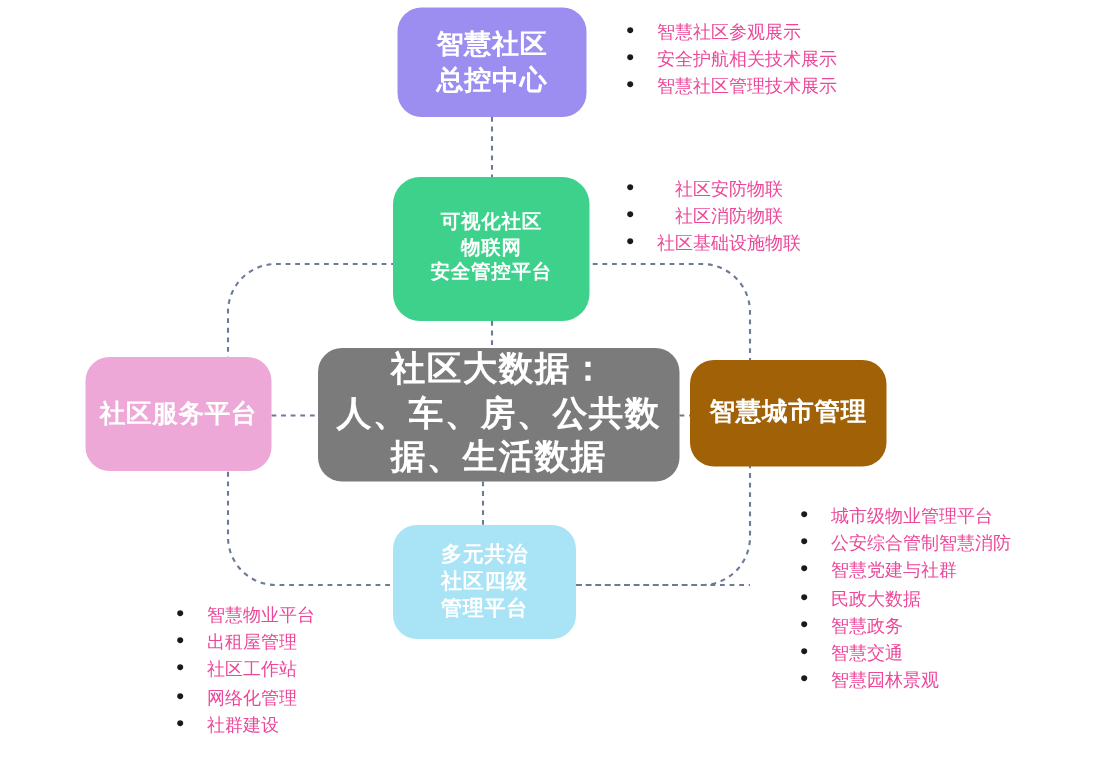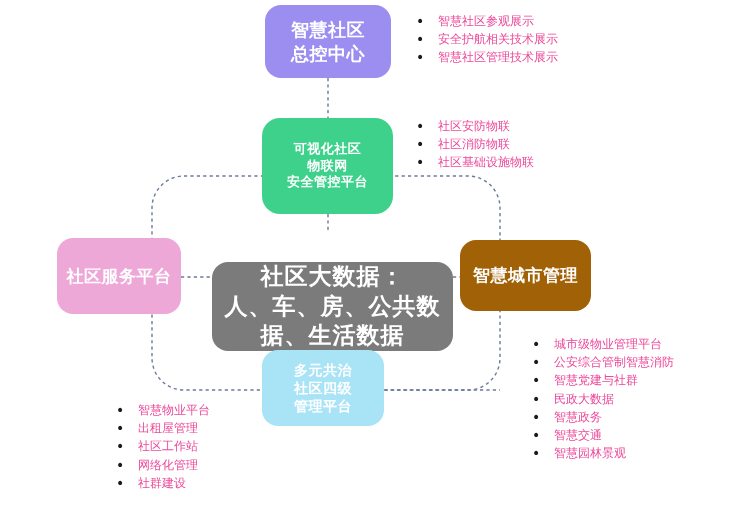--- a/index.html
+++ b/index.html
@@ -64,21 +64,20 @@
     background: #3ed18c;
     font-size: 13px;
     border-radius: 18px;
   }
   #node-center {
     left: 212px; top: 232px; width: 241px; height: 89px;
     background: #7b7b7b;
     font-size: 23px;
     border-radius: 16px;
     letter-spacing: 1px;
-    margin-top: 30px;
   }
   #node-left {
     left: 57px; top: 238px; width: 124px; height: 76px;
     background: #eda8d8;
     font-size: 17px;
     border-radius: 16px;
   }
   #node-right {
     left: 460px; top: 240px; width: 131px; height: 71px;
     background: #a16207;
@@ -122,21 +121,21 @@
     content: "\2022";
     position: absolute;
     left: 4px;
     top: -1px;
     font-size: 14px;
     color: #1a1a1a;
   }
 
   
   #bullets-top    { left: 404px; top: 4px; }
-  #bullets-green  { left: 404px; top: 109px; }
+  #bullets-green  { left: 404px; top: 109px; text-align: center; }
   #bullets-bottomleft { left: 104px; top: 393px; }
   #bullets-right  { left: 520px; top: 327px; }
   #text-left      { left: 12px; top: 88px; }
 </style>
 </head>
 <body>
 
 <div id="canvas">
 
   <svg class="connectors" viewBox="0 0 740 512" xmlns="http://www.w3.org/2000/svg">

